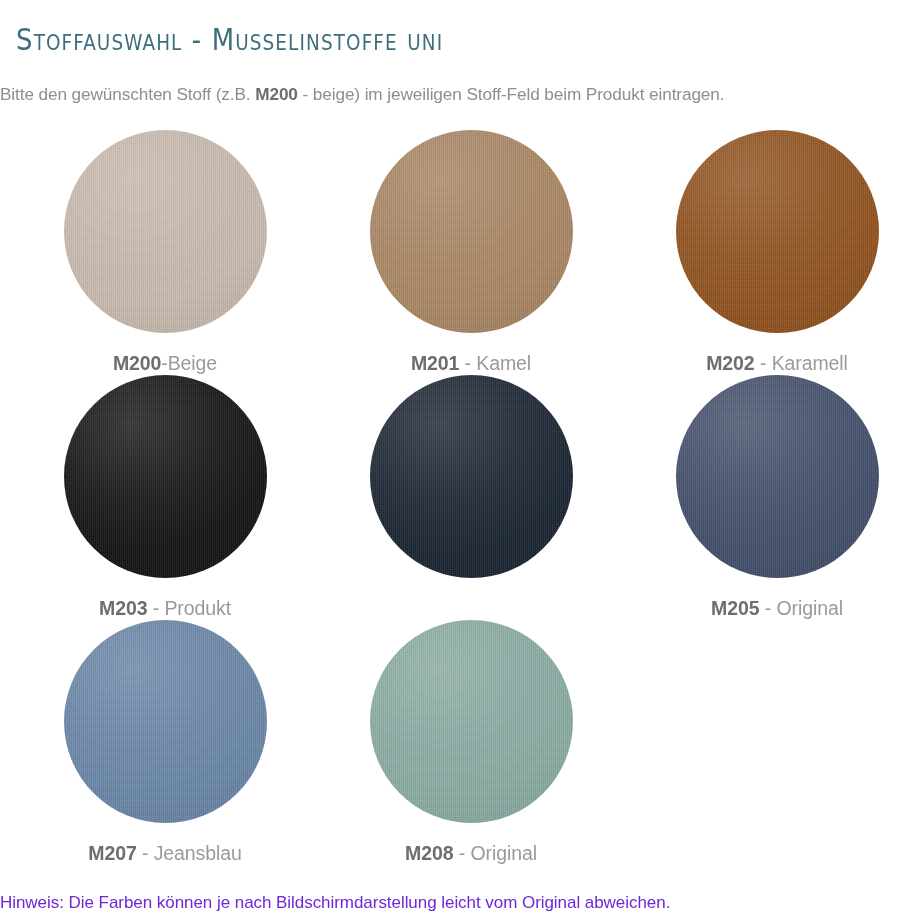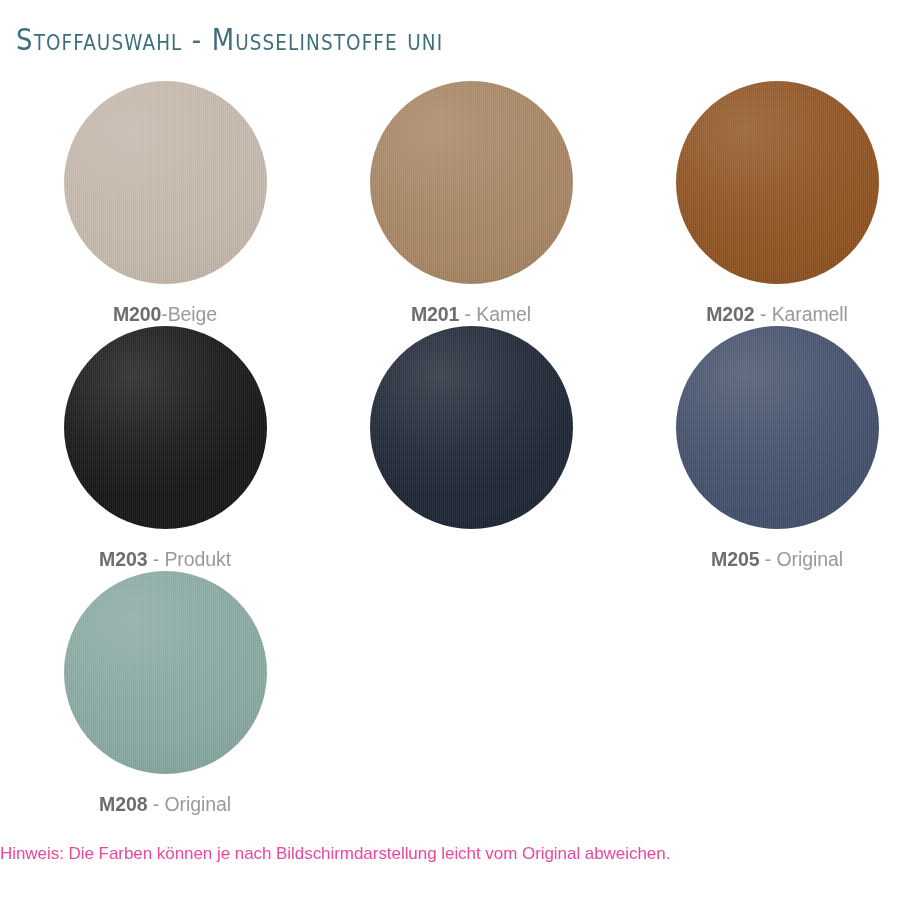--- a/index.html
+++ b/index.html
@@ -124,33 +124,36 @@
   .swatch-label .code {
     font-weight: bold;
     color: #6e6e6e;
   }
 
   
   .footer-note {
     margin: 0;
     padding-top: 16px;
     font-size: 17px;
-    color: #ec4899;
+    color: #6d28d9;
     text-align: center;
     white-space: nowrap;
     letter-spacing: -0.05px;
   }
 </style>
 </head>
 <body>
 
 <div class="page">
 
   <h1 class="page-title">Stoffauswahl - Musselinstoffe uni</h1>
 
+  <p class="subtitle">
+    <span>Bitte den gewünschten Stoff (z.B. </span><span class="code">M200</span><span> - beige) im jeweiligen Stoff-Feld beim Produkt eintragen.</span>
+  </p>
 
   <div class="swatch-grid">
       <div class="swatch-cell">
         <div class="swatch-disc" style="background-color: rgb(201, 187, 174);"></div>
         <div class="swatch-label"><span class="code">M200</span><span>-</span><span>Beige</span></div>
       </div>
       <div class="swatch-cell">
         <div class="swatch-disc" style="background-color: rgb(169, 135, 100);"></div>
         <div class="swatch-label"><span class="code">M201</span><span> - </span><span>Kamel</span></div>
       </div>
@@ -163,20 +166,24 @@
         <div class="swatch-label"><span class="code">M203</span><span> - </span><span>Produkt</span></div>
       </div>
       <div class="swatch-cell">
         <div class="swatch-disc" style="background-color: rgb(27, 36, 51);"></div>
       </div>
       <div class="swatch-cell">
         <div class="swatch-disc" style="background-color: rgb(66, 79, 107);"></div>
         <div class="swatch-label"><span class="code">M205</span><span> - </span><span>Original</span></div>
       </div>
       <div class="swatch-cell">
+        <div class="swatch-disc" style="background-color: rgb(106, 135, 168);"></div>
+        <div class="swatch-label"><span class="code">M207</span><span> - </span><span>Jeansblau</span></div>
+      </div>
+      <div class="swatch-cell">
         <div class="swatch-disc" style="background-color: rgb(138, 172, 164);"></div>
         <div class="swatch-label"><span class="code">M208</span><span> - </span><span>Original</span></div>
       </div>
     </div>
 
   <p class="footer-note">Hinweis: Die Farben können je nach Bildschirmdarstellung leicht vom Original abweichen.</p>
 
 </div>
 
 </body></html>

